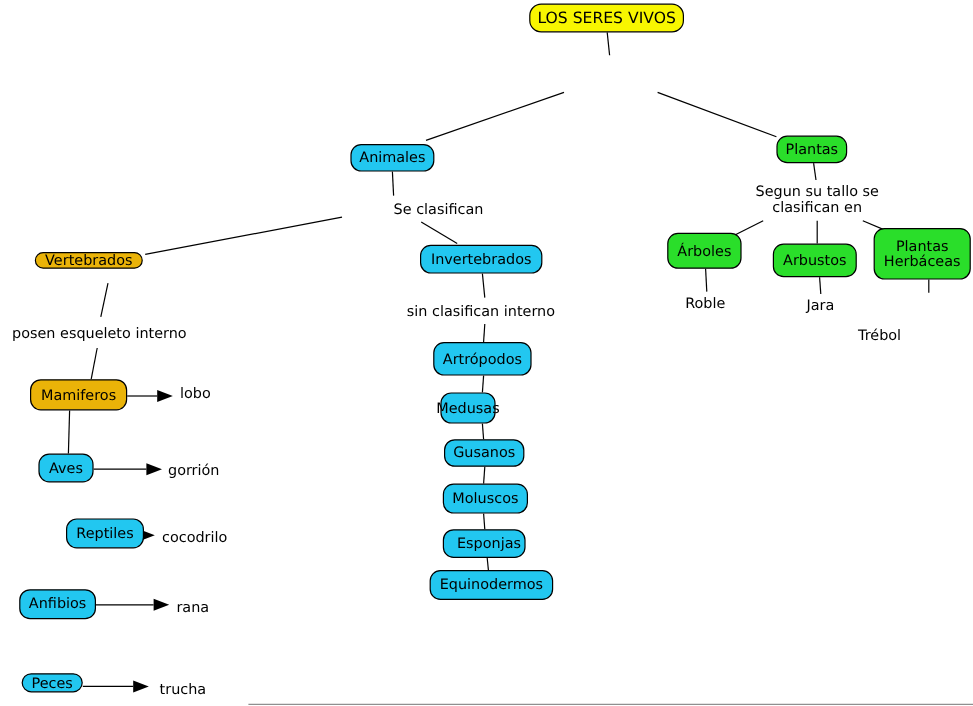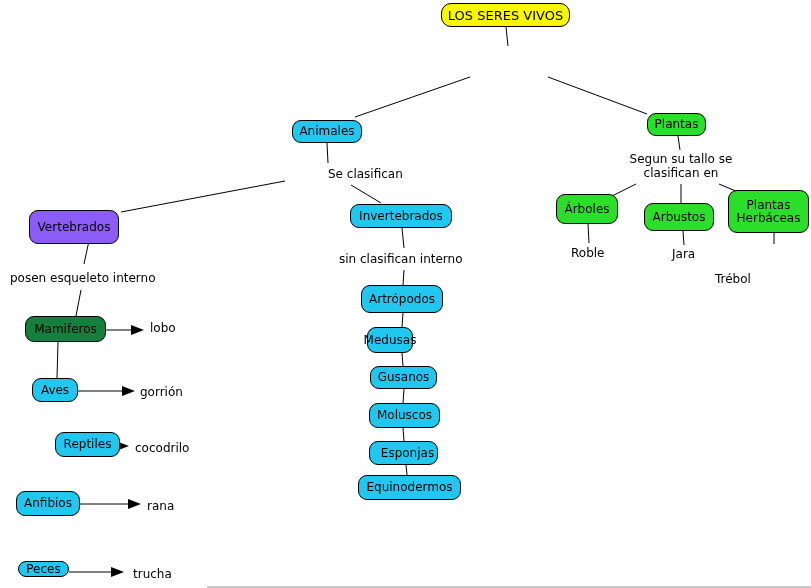--- a/index.html
+++ b/index.html
@@ -61,23 +61,23 @@
   </svg>
 
   <div class="node root-node" style="left: 441px; top: 3px; width: 129px; height: 24px; background: rgb(248, 246, 0);">LOS SERES VIVOS</div>
 
   <div class="lbl" style="left:290px;top:168px;margin-left:38px;">Se clasifican</div>
   <div class="lbl" style="left:10px;top:272px;">posen esqueleto interno</div>
   <div class="lbl" style="left:339px;top:253px;">sin clasifican interno</div>
   <div class="lbl lbl-center" style="left:628px;top:152px;width:106px;">Segun su tallo se clasifican en</div>
 
   <div class="node" style="left: 292px; top: 120px; width: 70px; height: 23px; background: rgb(34, 199, 240);">Animales</div>
-  <div class="node" style="left: 29px; top: 210px; width: 90px; height: 34px; background: #8b5cf6;">Vertebrados</div>
+  <div class="node" style="left: 29px; top: 210px; width: 90px; height: 14px; background: #eab308;">Vertebrados</div>
   <div class="node" style="left: 350px; top: 204px; width: 102px; height: 24px; background: rgb(34, 199, 240);">Invertebrados</div>
-  <div class="node" style="left: 25px; top: 316px; width: 81px; height: 26px; background: #15803d;">Mamiferos</div>
+  <div class="node" style="left: 25px; top: 316px; width: 81px; height: 26px; background: #eab308;">Mamiferos</div>
   <div class="node" style="left: 32px; top: 378px; width: 46px; height: 24px; background: rgb(34, 199, 240);">Aves</div>
   <div class="node" style="left: 18px; top: 432px; width: 65px; height: 25px; background: rgb(34, 199, 240); margin-left: 37px;">Reptiles</div>
   <div class="node" style="left: 16px; top: 491px; width: 64px; height: 25px; background: rgb(34, 199, 240);">Anfibios</div>
   <div class="node" style="left: 18px; top: 561px; width: 51px; height: 16px; background: rgb(34, 199, 240);">Peces</div>
   <div class="node" style="left: 361px; top: 285px; width: 82px; height: 28px; background: rgb(34, 199, 240);">Artrópodos</div>
   <div class="node" style="left: 367px; top: 327px; width: 46px; height: 26px; background: rgb(34, 199, 240);">Medusas</div>
   <div class="node" style="left: 370px; top: 366px; width: 67px; height: 23px; background: rgb(34, 199, 240);">Gusanos</div>
   <div class="node" style="left: 369px; top: 403px; width: 71px; height: 25px; background: rgb(34, 199, 240);">Moluscos</div>
   <div class="node" style="left: 369px; top: 441px; width: 69px; height: 24px; background: rgb(34, 199, 240); padding-left: 12px;">Esponjas</div>
   <div class="node" style="left: 358px; top: 475px; width: 103px; height: 25px; background: rgb(34, 199, 240);">Equinodermos</div>

